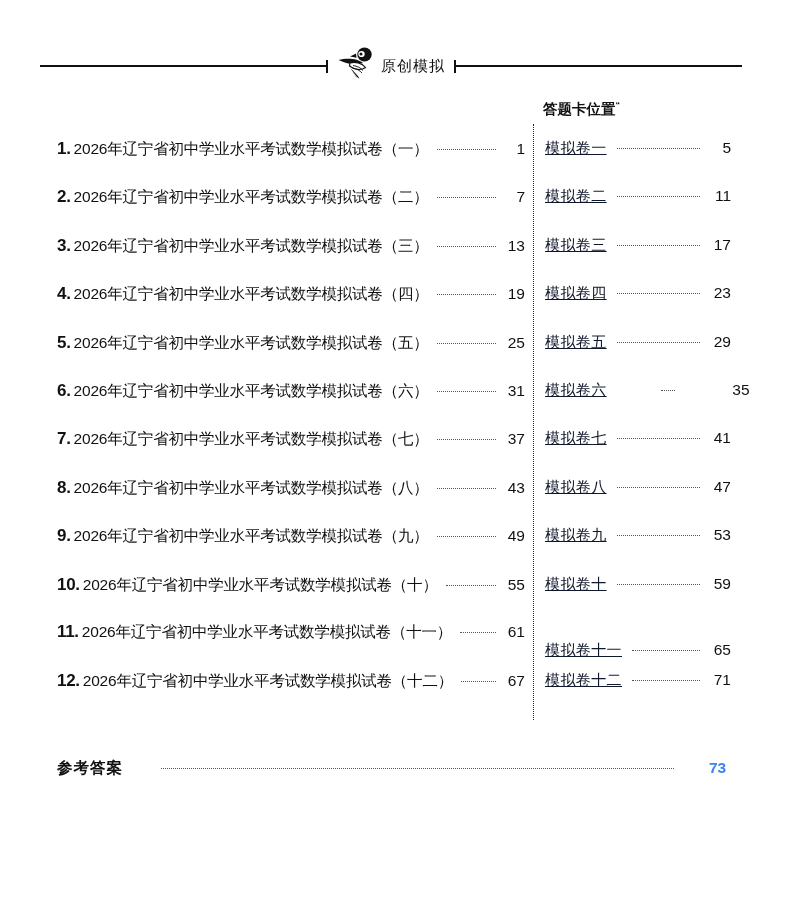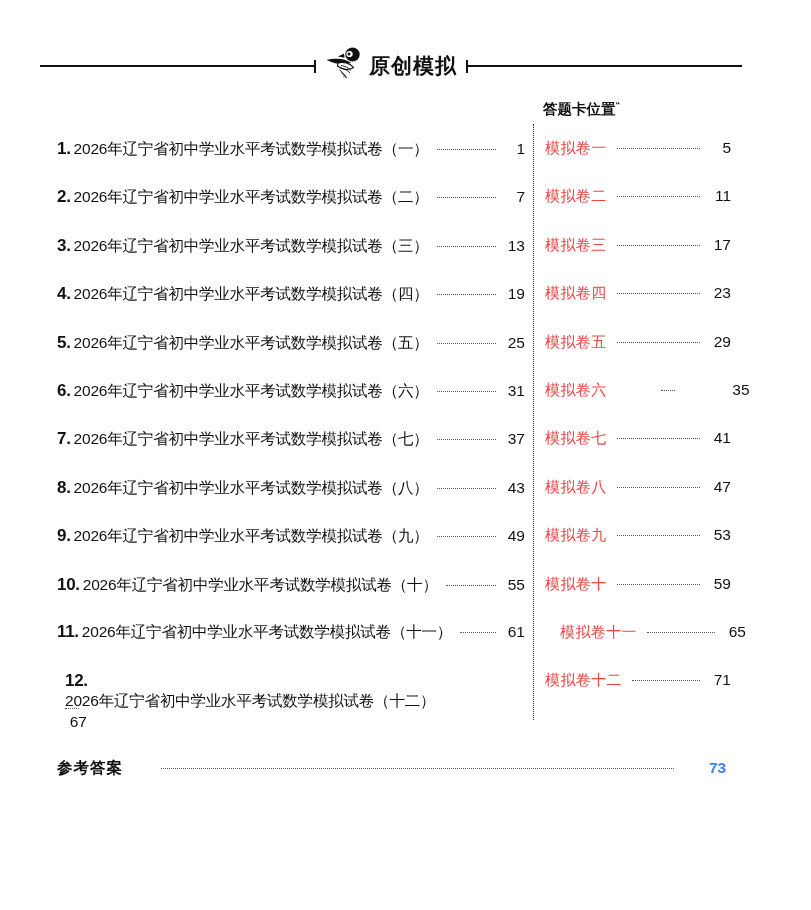--- a/index.html
+++ b/index.html
@@ -50,22 +50,22 @@
     padding: 0 9px;
   }
   .logo {
     width: 40px;
     height: 34px;
     flex: 0 0 auto;
     position: relative;
     top: -2px;
   }
   .header-title {
-    font-size: 21px;
-    font-weight: bold;
+    font-size: 15px;
+    font-weight: normal;
     letter-spacing: 1px;
     white-space: nowrap;
     color: #111;
   }
 
   
   .answer-head {
     position: absolute;
     left: 543px;
     top: 100px;
@@ -123,24 +123,25 @@
   }
   .title {
     font-size: 15.5px;
     color: #111;
     flex: 0 0 auto;
     white-space: nowrap;
     letter-spacing: -0.2px;
   }
   .title-r {
     font-size: 15px;
-    color: #ef4444;
+    color: #0f172a;
     flex: 0 0 auto;
     white-space: nowrap;
     letter-spacing: 0.4px;
+    text-decoration: underline;
   }
   .leader {
     flex: 1 1 auto;
     margin: 0 7px 0 8px;
     position: relative;
     top: -4px;
     height: 1px;
     border-bottom: 1.6px dotted #555;
     min-width: 14px;
   }
@@ -342,26 +343,26 @@
       <span class="title-r">模拟卷十</span>
       <span class="leader leader-r"></span>
       <span class="page page-r">59</span>
     </div>
     <div class="row row-left" style="top: 622px;">
       <span class="num">11.</span>
       <span class="title">2026年辽宁省初中学业水平考试数学模拟试卷（十一）</span>
       <span class="leader"></span>
       <span class="page">61</span>
     </div>
-    <div class="row row-right" style="top: 623px; margin-left: 15px;">
+    <div class="row row-right" style="top: 641px;">
       <span class="title-r">模拟卷十一</span>
       <span class="leader leader-r"></span>
       <span class="page page-r">65</span>
     </div>
-    <div class="row row-left" style="top: 671.4px; flex-direction: column;">
+    <div class="row row-left" style="top: 671.4px;">
       <span class="num">12.</span>
       <span class="title">2026年辽宁省初中学业水平考试数学模拟试卷（十二）</span>
       <span class="leader"></span>
       <span class="page">67</span>
     </div>
     <div class="row row-right" style="top: 671.4px;">
       <span class="title-r">模拟卷十二</span>
       <span class="leader leader-r"></span>
       <span class="page page-r">71</span>
     </div>

